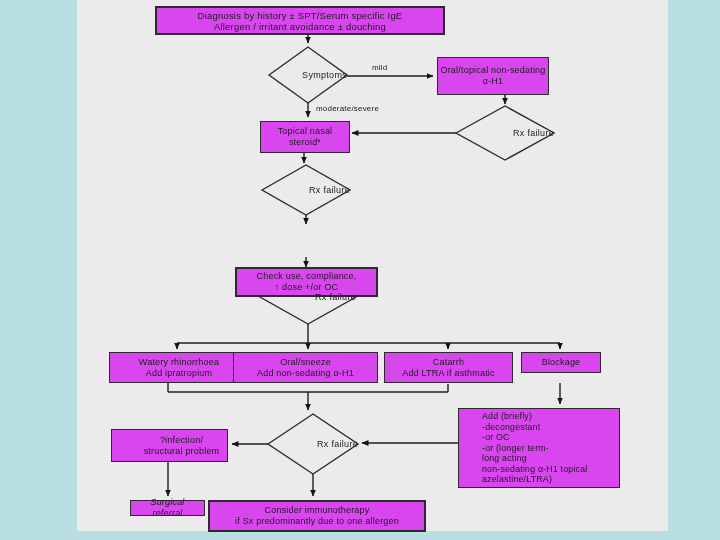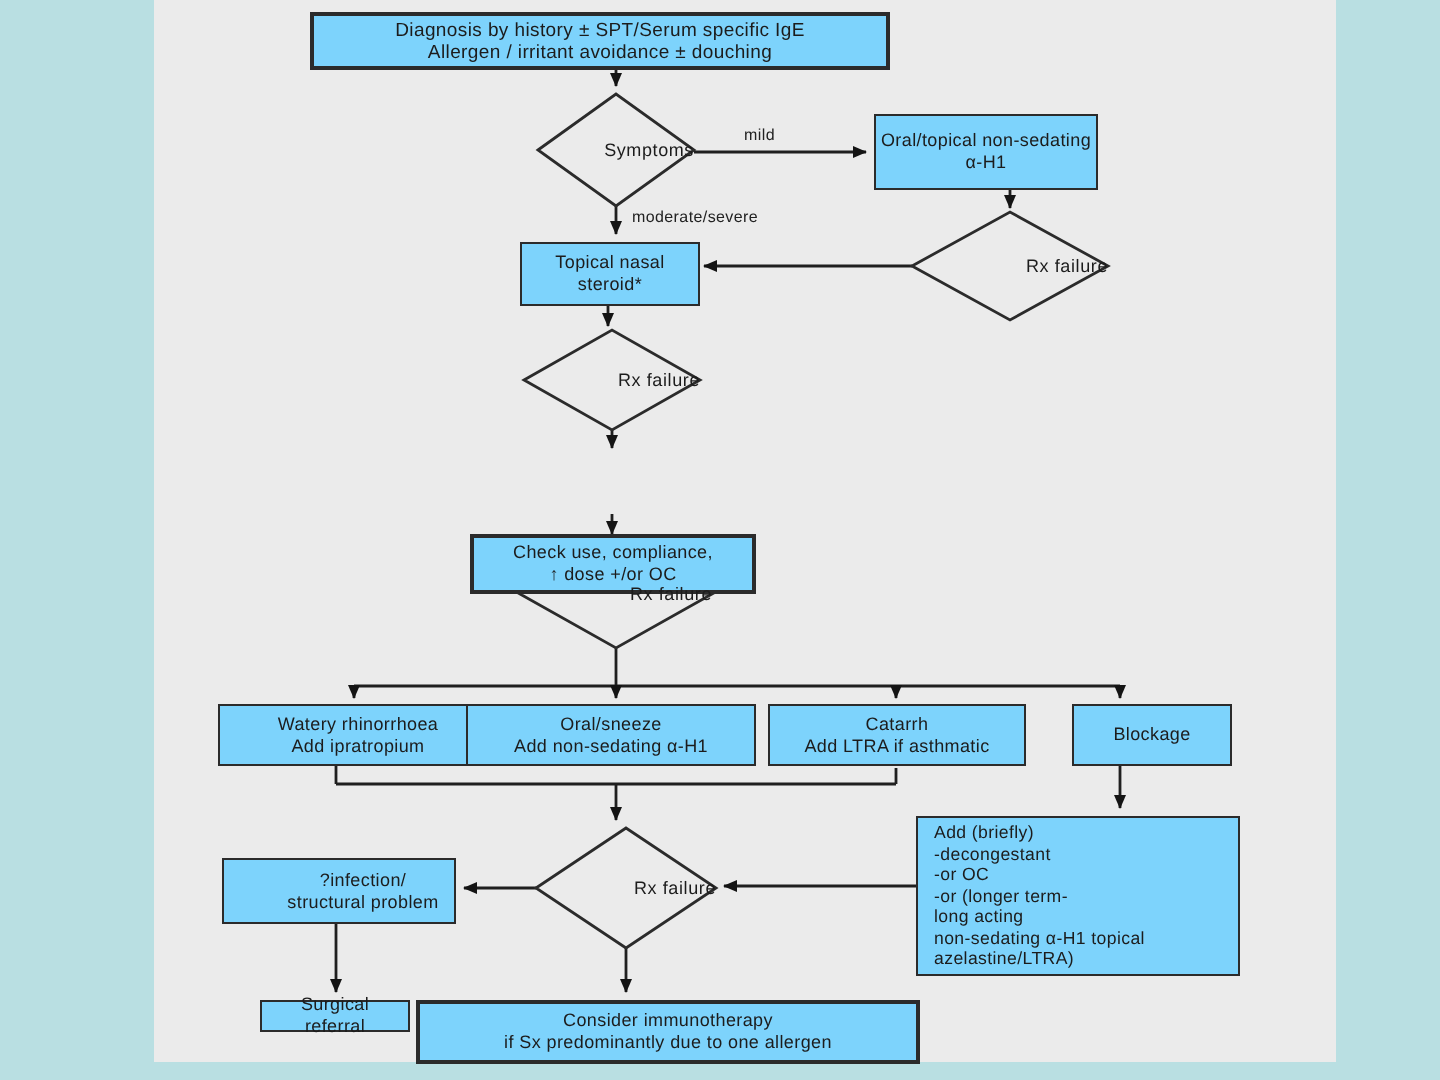--- a/index.html
+++ b/index.html
@@ -9,39 +9,39 @@
     font-family:"Liberation Sans", sans-serif;
   }
   #canvas{
     position:absolute;left:77px;top:0;width:591px;height:531px;
     background:#ebebeb;
   }
   #wires{position:absolute;left:0;top:0;width:720px;height:540px;}
   .node{
     position:absolute;
     border:1.6px solid #2b2b2b;
-    background:#7dd3fc;
+    background:#d946ef;
     color:#1c1c1c;
     display:flex;align-items:center;justify-content:center;
     text-align:center;
     font-size:9px;line-height:11px;
     white-space:pre-line;
     letter-spacing:.2px;
     box-sizing:border-box;
   }
   .node.thick{border-width:2px;}
   .dlabel{
     position:absolute;color:#1c1c1c;font-size:9px;line-height:10px;
     text-align:right;letter-spacing:.3px;
   }
   .elabel{
     position:absolute;color:#222;font-size:8px;line-height:9px;
     letter-spacing:.2px;white-space:nowrap;
   }
-  .left-align{justify-content:flex-start;text-align:left;padding-left:8px;font-size:8.8px;line-height:10.6px;}
+  .left-align{justify-content:flex-start;text-align:left;padding-left:23px;font-size:8.8px;line-height:10.6px;}
 </style>
 </head>
 <body>
 
 <div id="canvas"></div>
 
 <svg id="wires" viewBox="0 0 720 540" xmlns="http://www.w3.org/2000/svg">
   <defs>
     <marker id="ah" markerWidth="8" markerHeight="8" refX="6.5" refY="3" orient="auto" markerUnits="userSpaceOnUse">
       <path d="M0,0 L7,3 L0,6 z" fill="#141414"></path>
@@ -110,37 +110,37 @@
 
 <div class="node" style="left:109px;top:352px;width:140px;height:31px;">Watery rhinorrhoea
 Add ipratropium</div>
 
 <div class="node" style="left:233px;top:352px;width:145px;height:31px;">Oral/sneeze
 Add non-sedating α-H1</div>
 
 <div class="node" style="left:384px;top:352px;width:129px;height:31px;">Catarrh
 Add LTRA if asthmatic</div>
 
-<div class="node" style="left:521px;top:352px;width:80px;height:31px;margin-left:15px;">Blockage</div>
+<div class="node" style="left:521px;top:352px;width:80px;height:21px;">Blockage</div>
 
 <div class="node left-align" style="left:458px;top:408px;width:162px;height:80px;">Add (briefly)
 -decongestant
 -or OC
 -or (longer term-
 long acting
 non-sedating α-H1 topical
 azelastine/LTRA)</div>
 
 <div class="node" style="left:111px;top:429px;width:117px;height:33px;padding-left:24px;">?infection/
 structural problem</div>
 
-<div class="node" style="left:130px;top:500px;width:75px;height:16px;">Surgical
+<div class="node" style="left:130px;top:500px;width:75px;height:16px;font-style:italic;">Surgical
 referral</div>
 
-<div class="node thick" style="left:208px;top:500px;width:252px;height:32px;">Consider immunotherapy
+<div class="node thick" style="left:208px;top:500px;width:218px;height:32px;">Consider immunotherapy
 if Sx predominantly due to one allergen</div>
 
 <div class="dlabel" style="left:269px;top:70px;width:78px;">Symptoms</div>
 
 <div class="dlabel" style="left:456px;top:128px;width:98px;">Rx failure</div>
 
 <div class="dlabel" style="left:262px;top:185px;width:88px;">Rx failure</div>
 
 <div class="dlabel" style="left:260px;top:292px;width:96px;">Rx failure</div>
 

